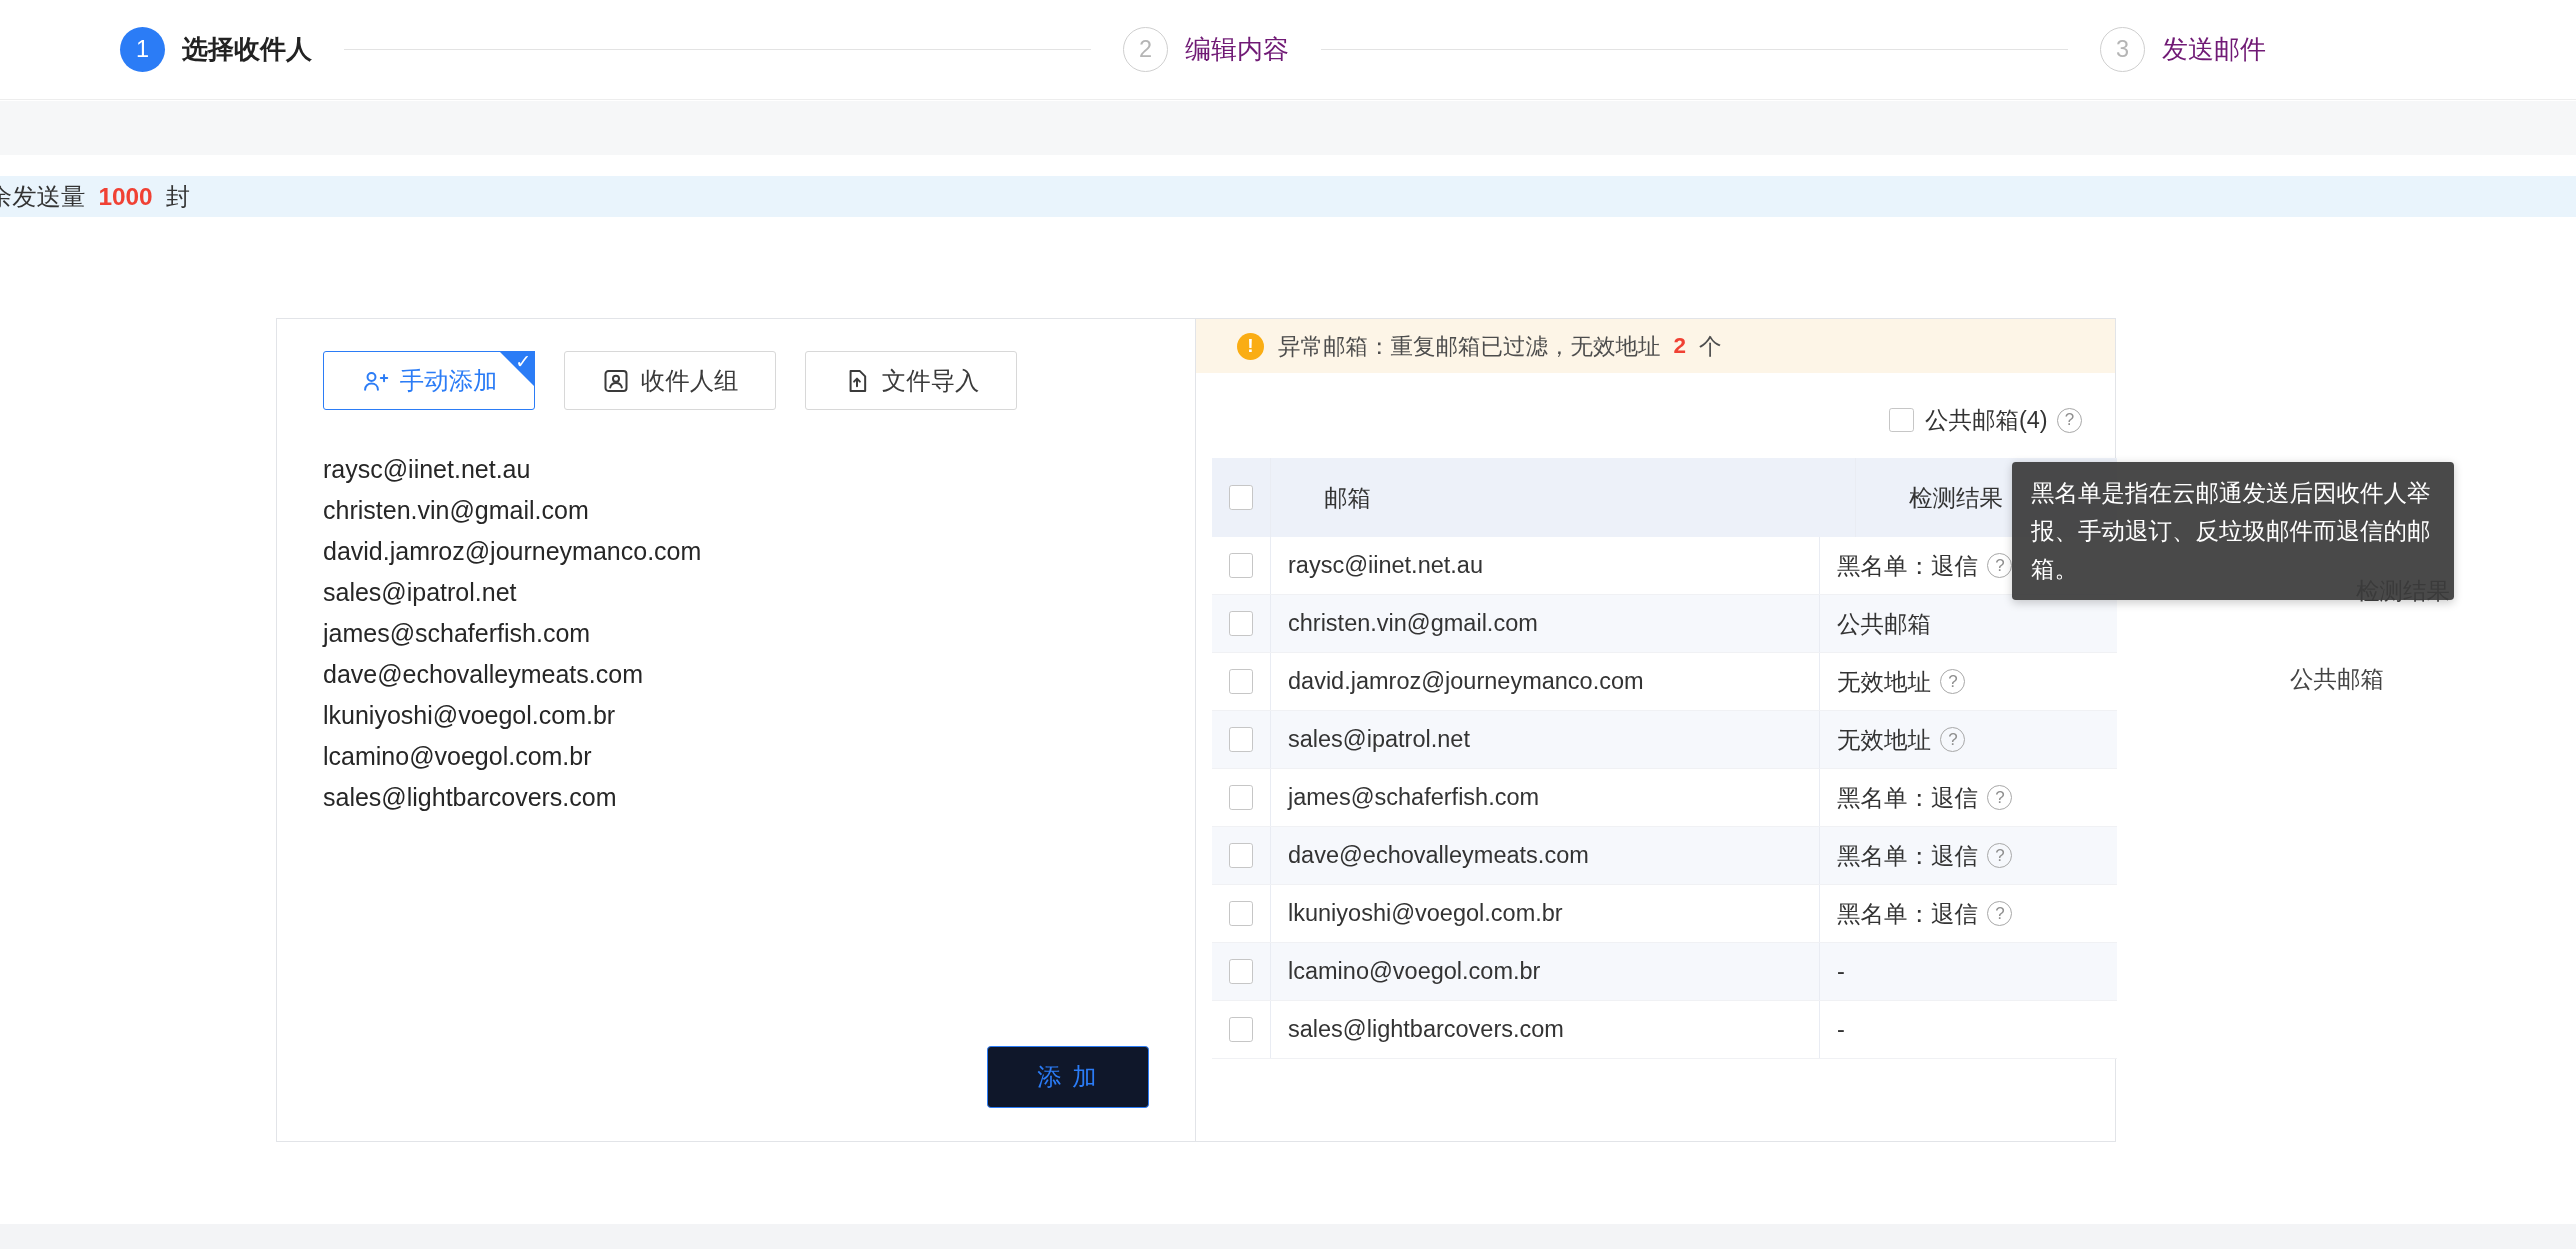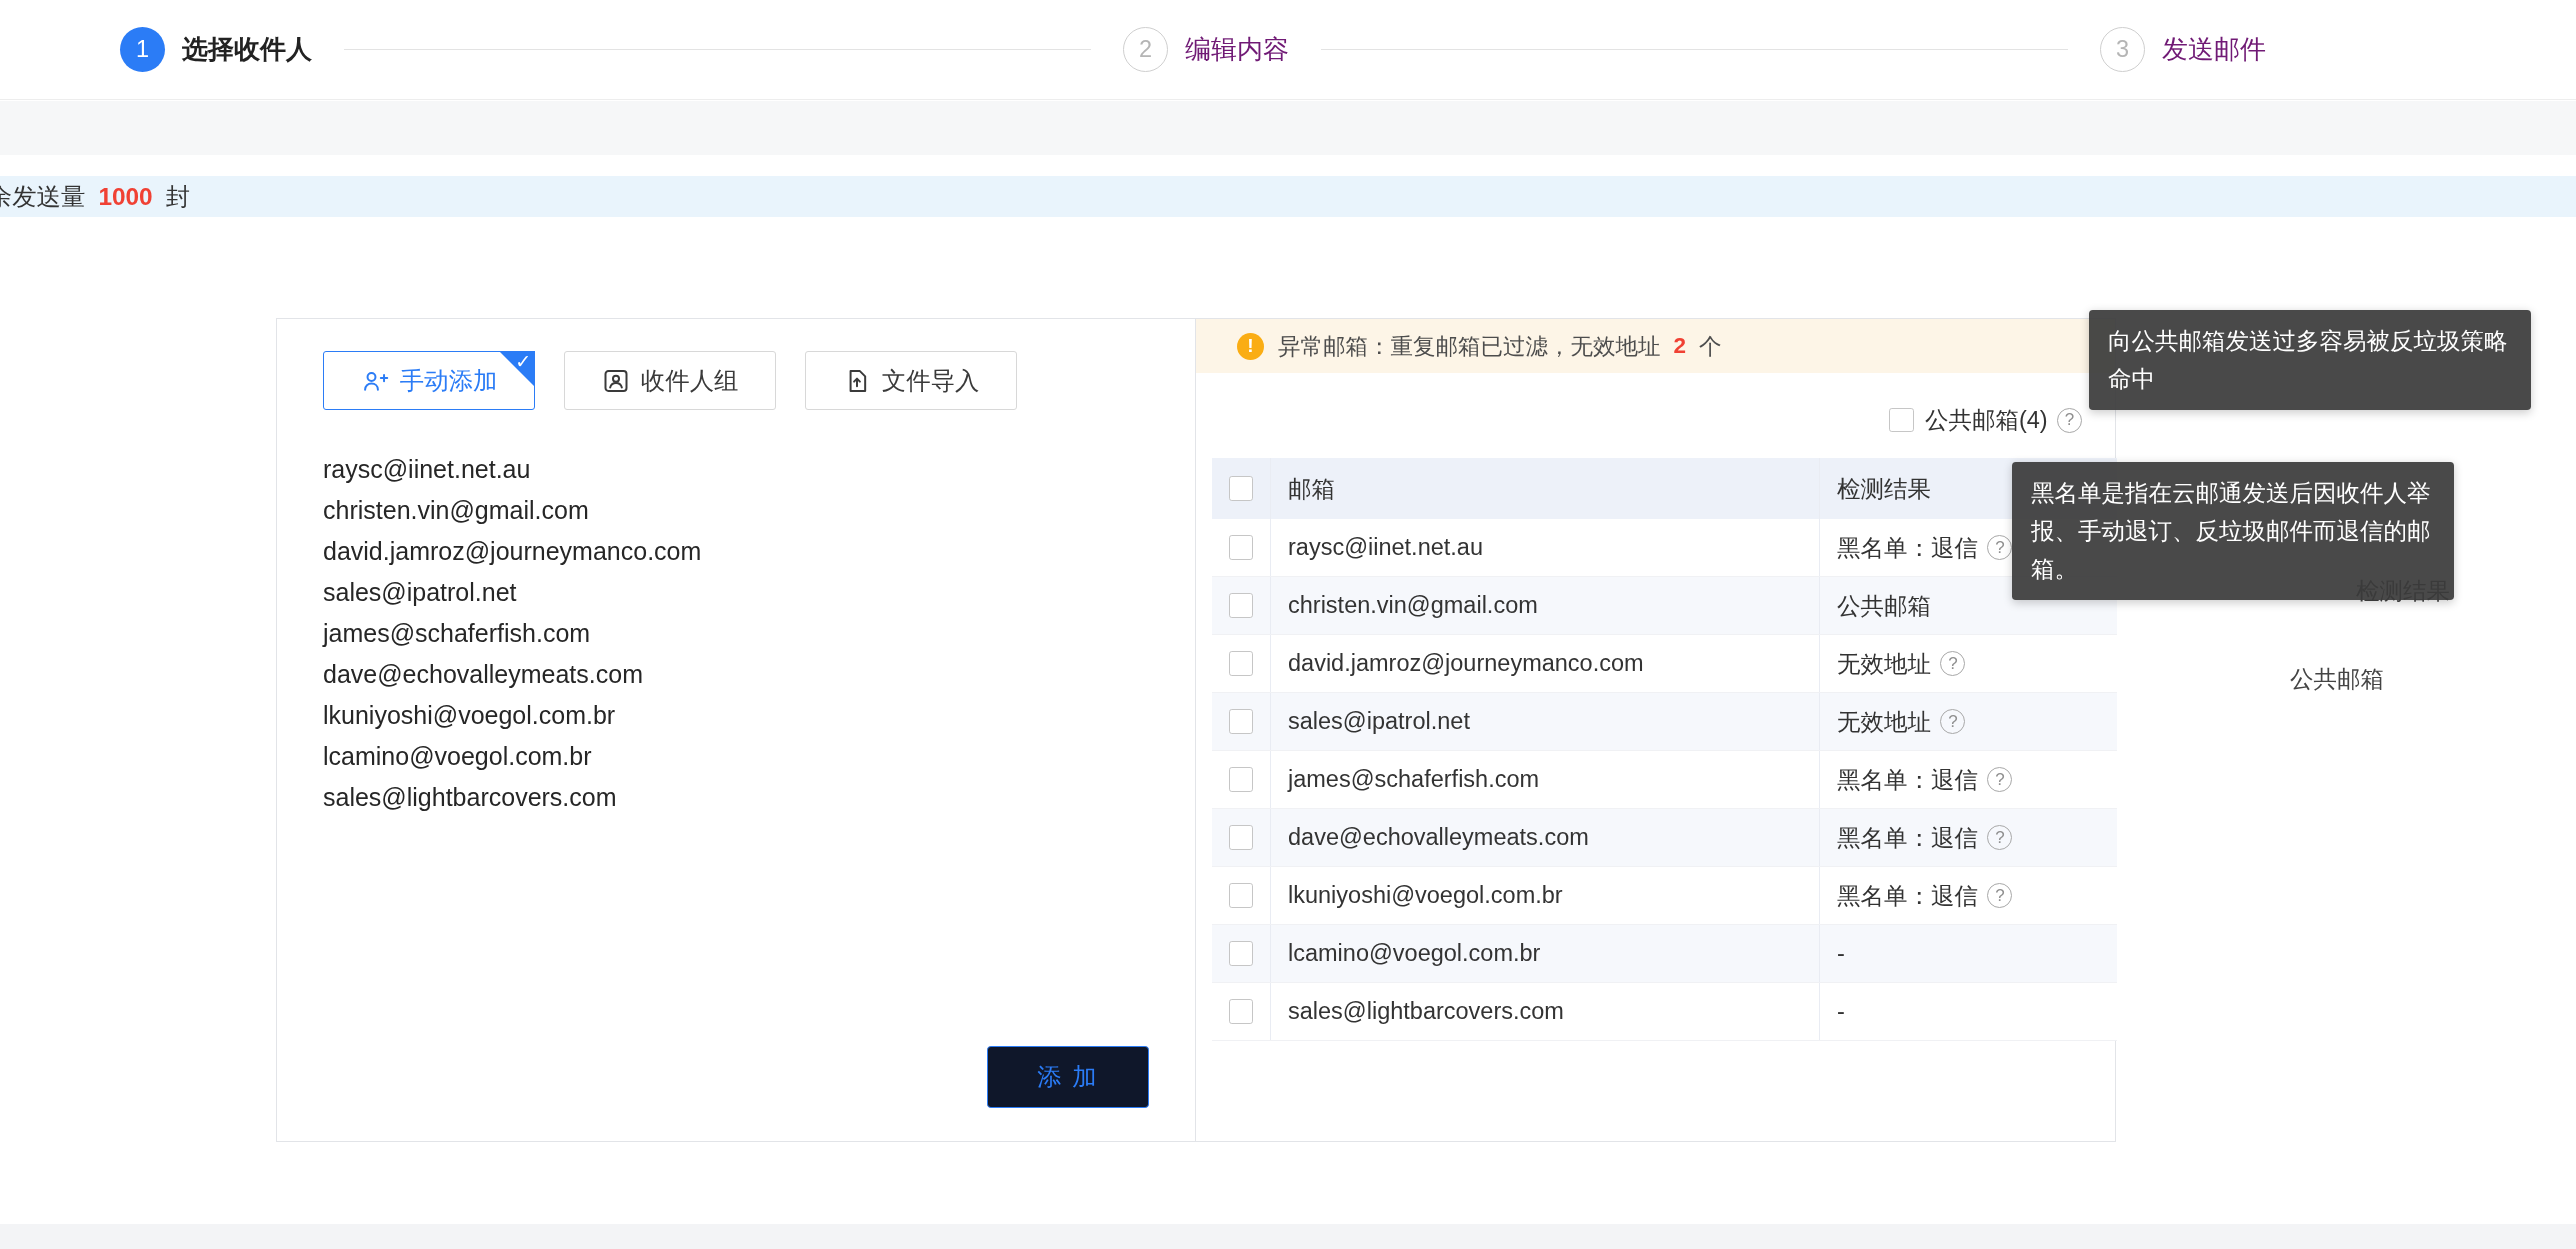--- a/index.html
+++ b/index.html
@@ -71,21 +71,21 @@
 
   .checkbox { width:24.4px; height:24.4px; border:0.9px solid #c6c6c6; border-radius:2.8px;
               background:#fff; display:inline-block; cursor:pointer; flex:0 0 auto; }
   .help { width:25px; height:25px; border:0.9px solid #a8a8a8; border-radius:50%;
           color:#8f8f8f; display:inline-flex; align-items:center; justify-content:center;
           font-size:17px; cursor:pointer; flex:0 0 auto; }
 
   
   .table { position:absolute; left:16px; top:139px; width:905px; }
   .thead, .trow { display:grid; grid-template-columns:59px 549px 297px; align-items:stretch; }
-  .thead { height:61px; background:#edf1f9; font-size:23.5px; color:#333; }
+  .thead { height:79px; background:#edf1f9; font-size:23.5px; color:#333;gap:36px; }
   .trow { height:58px; font-size:23.5px; color:#333; background:#fff;
           border-bottom:0.9px solid #f0f1f4; }
   .trow:nth-child(odd) { background:#f6f8fc; }   
   .cell { display:flex; align-items:center; padding-left:17px; height:100%; }
   .c-check { justify-content:center; padding-left:0; border-right:0.9px solid #e9ecf3; }
   .c-email { border-right:0.9px solid #e9ecf3; }
   .c-result .help { margin-left:9.4px; }
 
   
   .tooltip { position:absolute; z-index:10; background:rgba(58,58,58,0.92); color:#fff;
@@ -291,18 +291,17 @@
               <span>-</span>
             </div>
         </div>
       </div>
     </div>
   </div>
 
   <div class="frag" id="frag-result">检测结果</div>
   <div class="frag" id="frag-public">公共邮箱</div>
 
-  <div class="tooltip" id="tip-public">向公共邮箱发送过多容易被反垃圾策略命中</div>
   <div class="tooltip" id="tip-blacklist">黑名单是指在云邮通发送后因收件人举报、手动退订、反垃圾邮件而退信的邮箱。</div>
 
   <div class="bottom-strip"></div>
 </div>
 
 
 </body></html>

